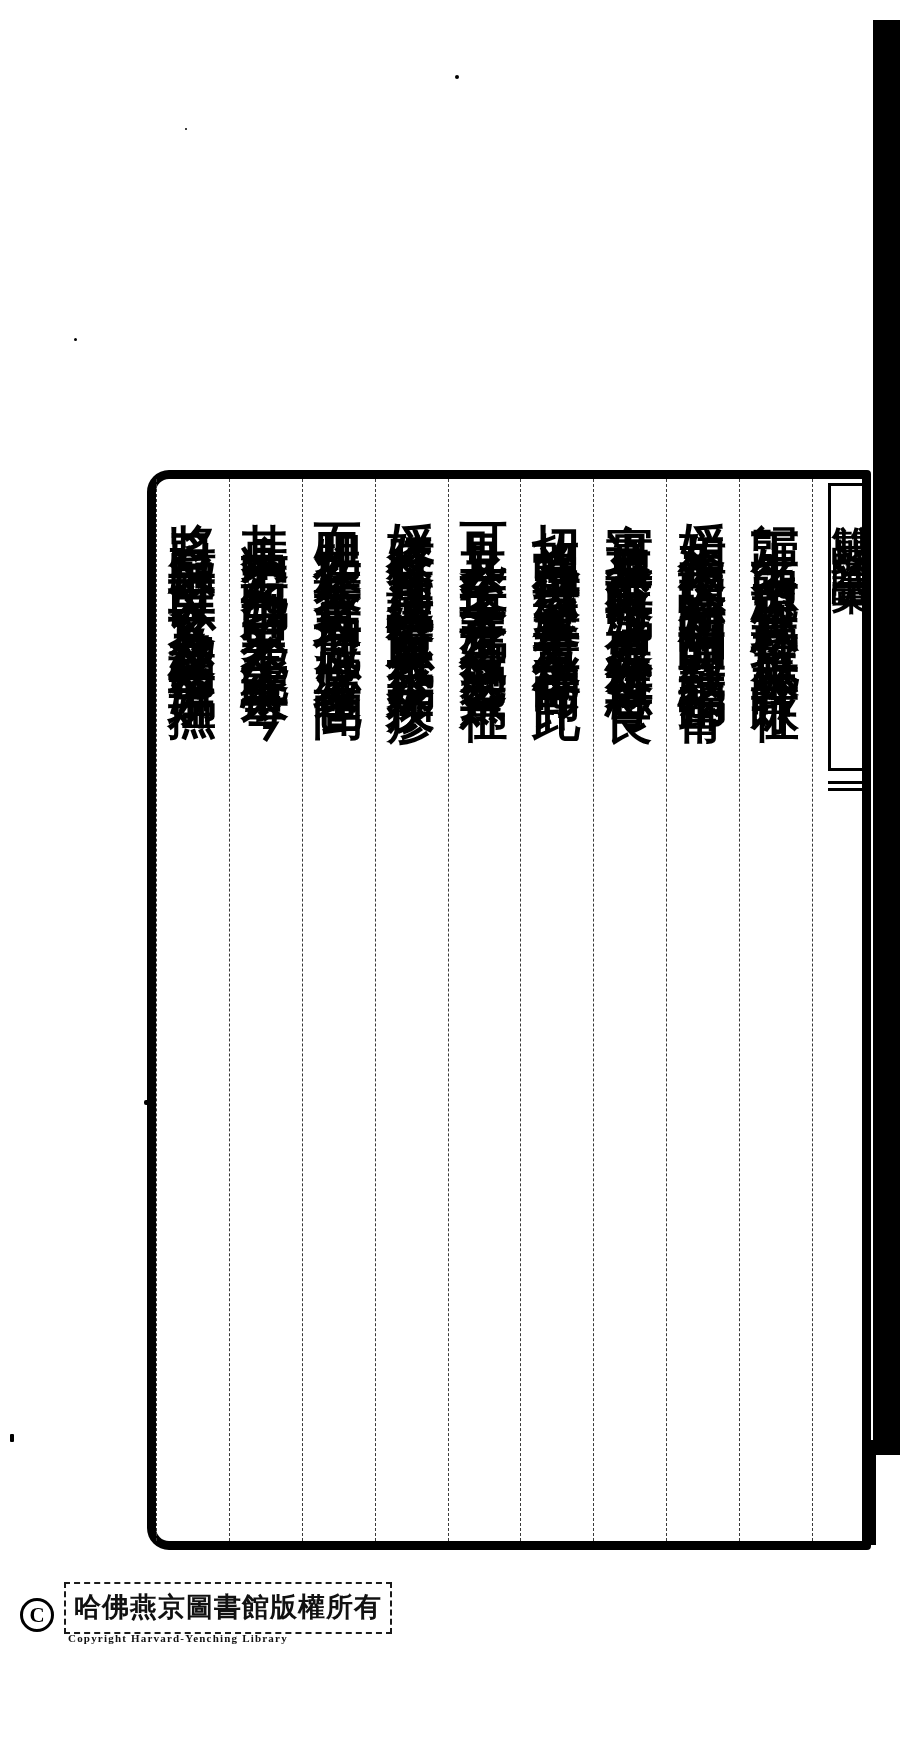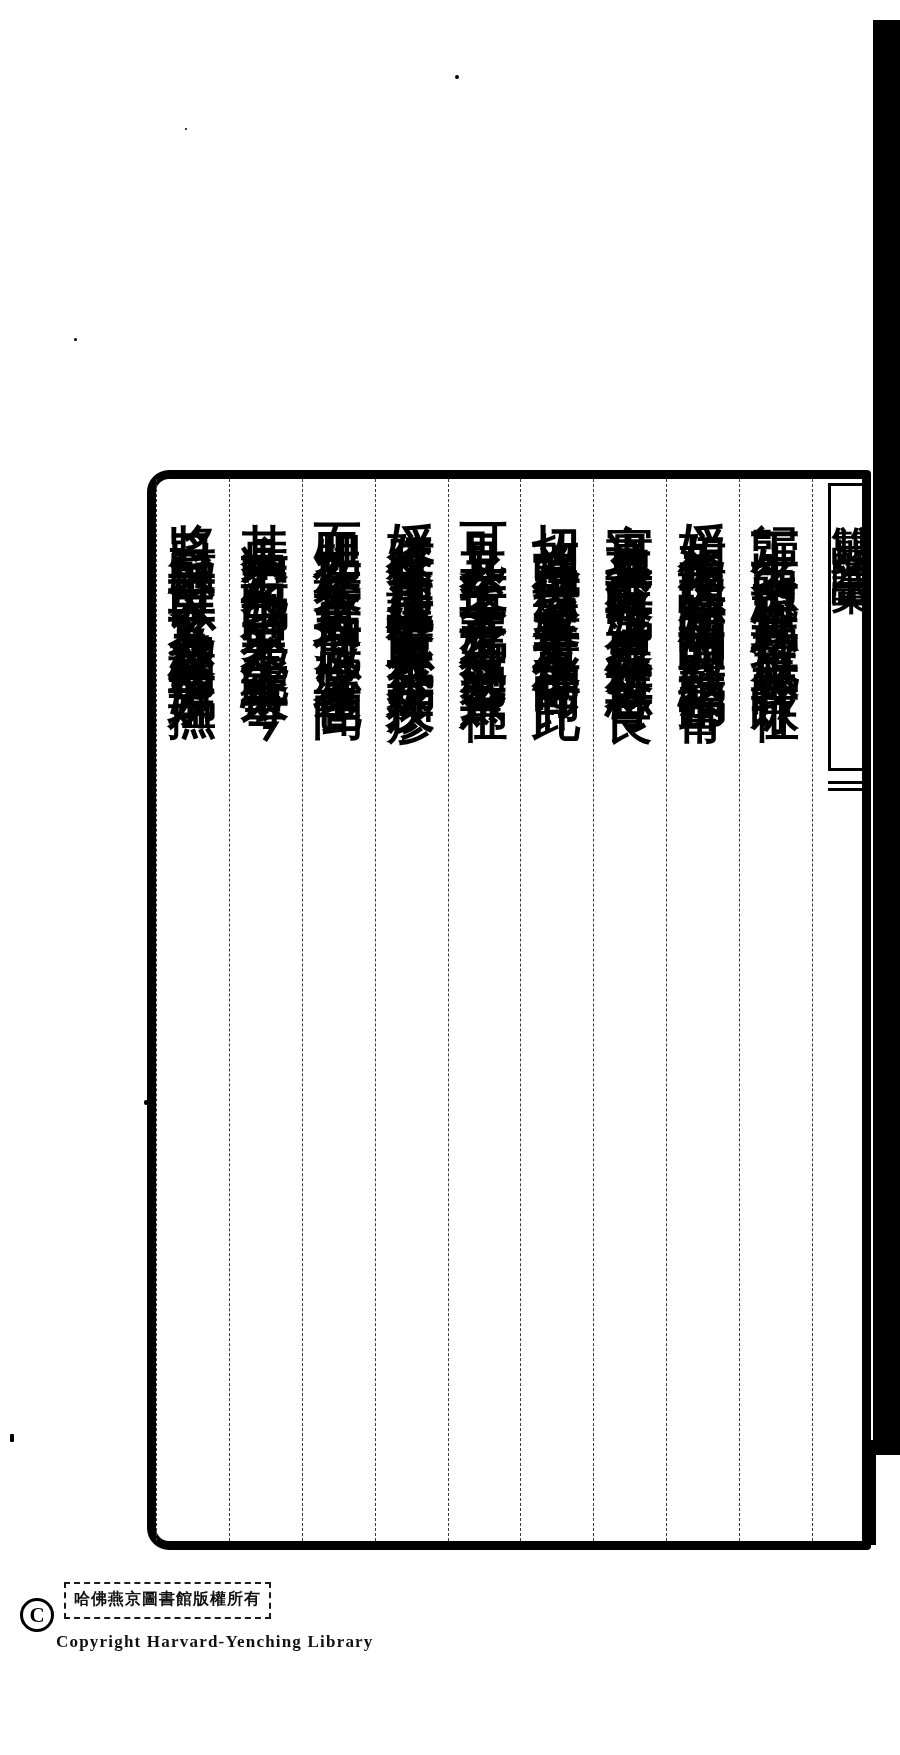--- a/index.html
+++ b/index.html
@@ -32,23 +32,23 @@
              font-size:48px;line-height:70px;letter-spacing:10px;color:#000;padding-top:6px;
              font-weight:600;}
 
   
   .stamp{position:absolute;left:20px;top:1582px;z-index:2;}
   .c-symbol{position:absolute;left:0;top:16px;width:34px;height:34px;border:3px solid #000;
             border-radius:50%;box-sizing:border-box;display:flex;align-items:center;justify-content:center;
             font-family:"Liberation Serif", serif;font-size:21px;font-weight:700;color:#000;}
   .stamp-box{position:absolute;left:44px;top:0;border:2px dashed #1a1a1a;padding:5px 8px 7px 8px;
              white-space:nowrap;}
-  .stamp-cn{font-size:16px;font-weight:700;color:#111;letter-spacing:1px;}
-  .stamp-en{position:absolute;left:36px;top:50px;font-family:"Liberation Serif", serif;
-            font-size:17px;font-weight:700;letter-spacing:1.2px;color:#111;white-space:nowrap;}
+  .stamp-cn{font-size:27px;font-weight:700;color:#111;letter-spacing:1px;}
+  .stamp-en{position:absolute;left:48px;top:50px;font-family:"Liberation Serif", serif;
+            font-size:11px;font-weight:700;letter-spacing:1.2px;color:#111;white-space:nowrap;}
 
   
   .speck{position:absolute;background:#000;border-radius:50%;}
   .s1{left:455px;top:75px;width:4px;height:4px;}
   .s2{left:185px;top:128px;width:2px;height:2px;}
   .s3{left:74px;top:338px;width:3px;height:3px;}
   .s4{left:144px;top:1100px;width:8px;height:5px;border-radius:2px;}
   .s5{left:10px;top:1434px;width:4px;height:8px;border-radius:1px;}
 </style>
 </head>

